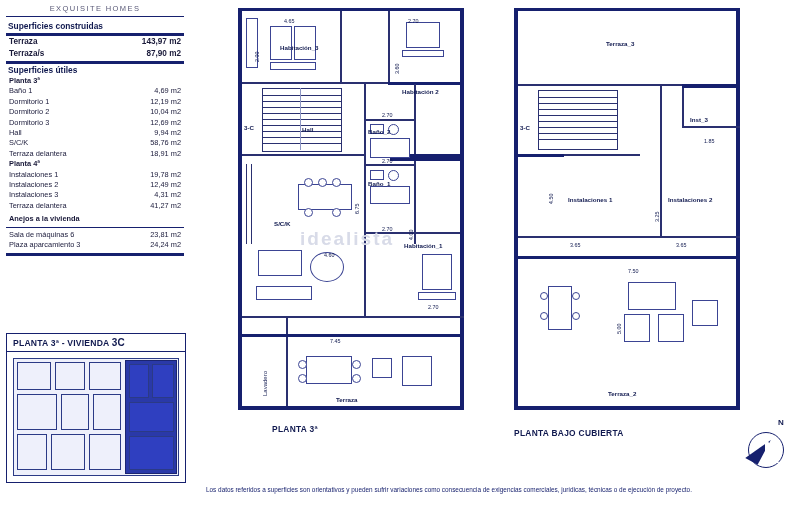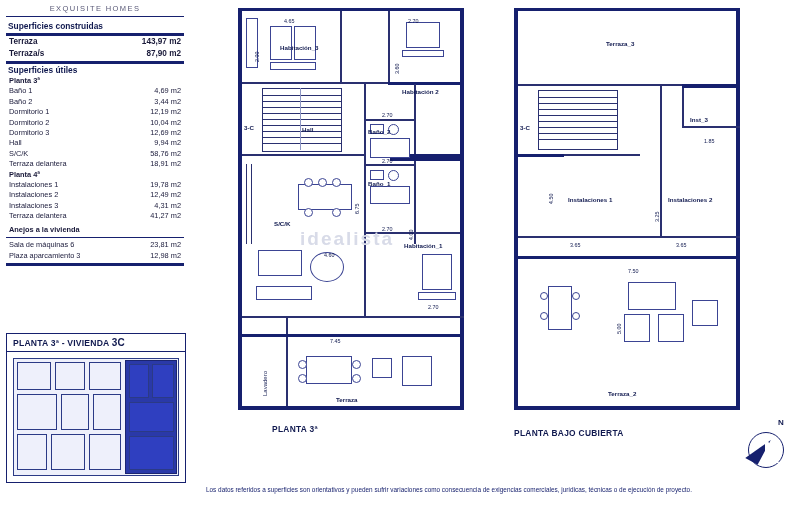--- a/index.html
+++ b/index.html
@@ -82,24 +82,20 @@
 
     <div class="sec-title">Superficies útiles</div>
     <div class="bar thin"></div>
 
     <div class="sub">Planta 3ª</div>
     <div class="row">
         <span class="k">Baño 1</span>
         <span class="v">4,69 m2</span>
       </div>
     <div class="row">
-        <span class="k">Baño 2</span>
-        <span class="v">3,44 m2</span>
-      </div>
-    <div class="row">
         <span class="k">Dormitorio 1</span>
         <span class="v">12,19 m2</span>
       </div>
     <div class="row">
         <span class="k">Dormitorio 2</span>
         <span class="v">10,04 m2</span>
       </div>
     <div class="row">
         <span class="k">Dormitorio 3</span>
         <span class="v">12,69 m2</span>
@@ -137,21 +133,21 @@
 
     <div class="spacer"></div>
     <div class="sub">Anejos a la vivienda</div>
     <div class="hline"></div>
     <div class="row">
         <span class="k">Sala de máquinas  6</span>
         <span class="v">23,81 m2</span>
       </div>
     <div class="row">
         <span class="k">Plaza aparcamiento 3</span>
-        <span class="v">12,98 m2</span>
+        <span class="v">24,24 m2</span>
       </div>
     <div class="bar" style="margin-top:2px"></div>
   </div>
 
   <div class="planta-box">
     <div class="planta-head">
       <span>PLANTA 3ª - VIVIENDA</span>
       <span class="hl">3C</span>
     </div>
     <div class="planta-map">

